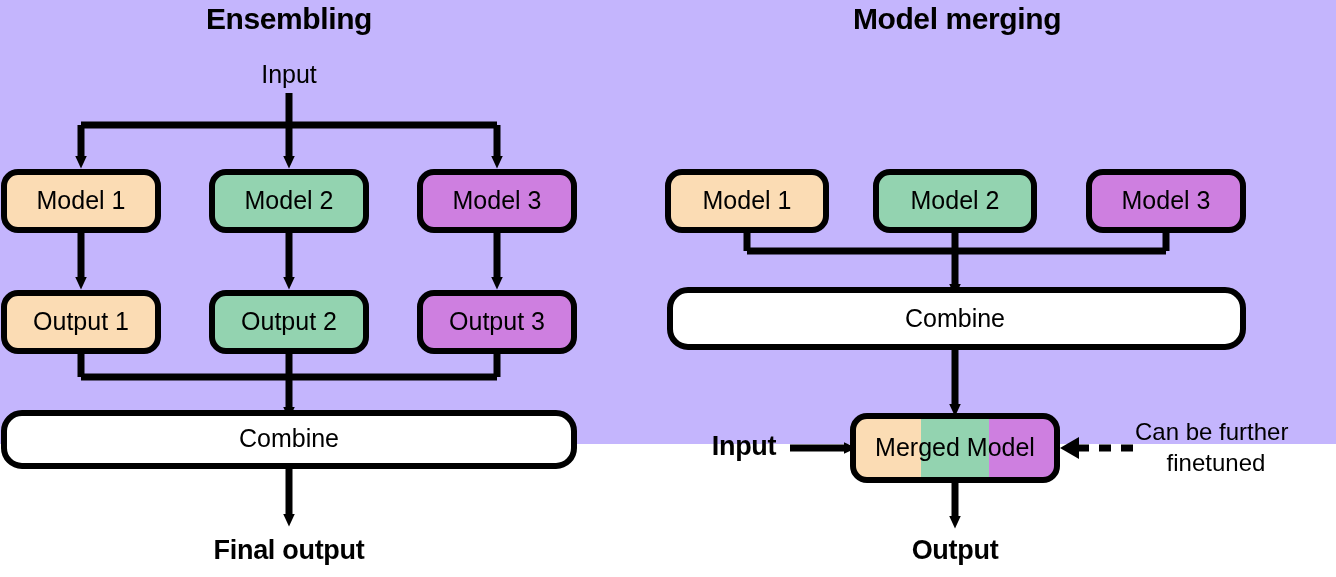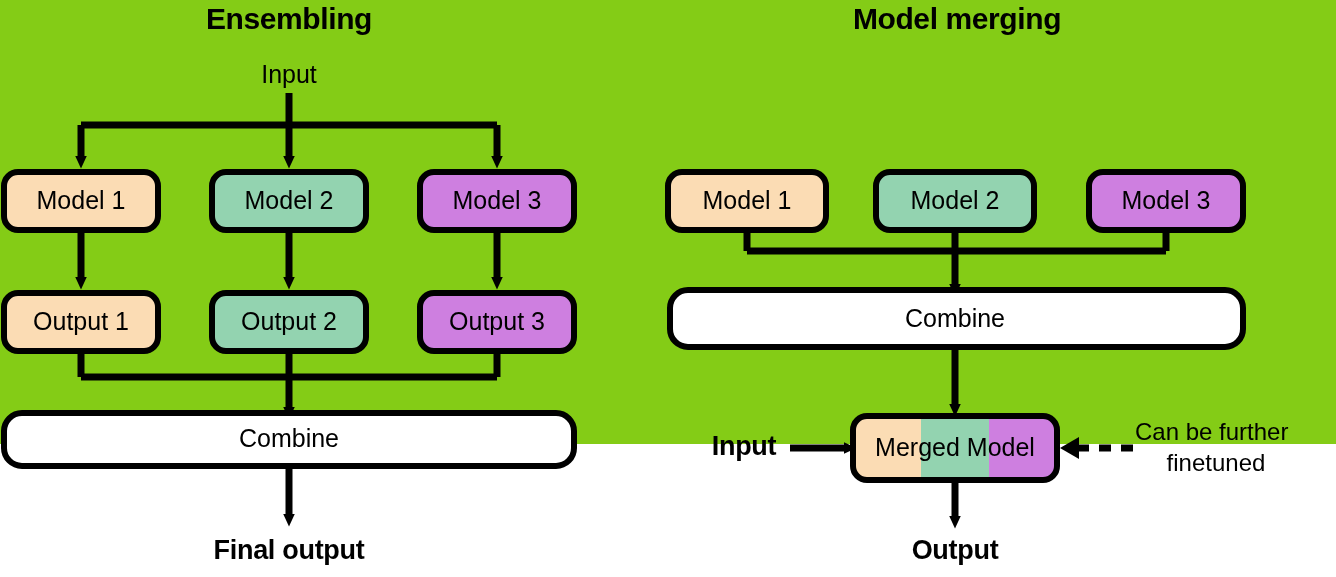--- a/index.html
+++ b/index.html
@@ -1,18 +1,18 @@
 <!DOCTYPE html>
 <html><head>
 <meta charset="utf-8">
 <style>
   html,body{margin:0;padding:0;background:#ffffff;}
   body{width:1336px;height:577px;overflow:hidden;
        font-family:"Liberation Sans","DejaVu Sans",sans-serif;}
-  #stage{position:relative;width:1336px;height:444px;background:#84cc16;}
+  #stage{position:relative;width:1336px;height:444px;background:#c4b5fd;}
   svg{display:block;}
   .boxtext{font-family:"Liberation Sans","DejaVu Sans",sans-serif;
            font-size:25px;fill:#000;text-anchor:middle;dominant-baseline:middle;}
   .title{font-family:"Liberation Sans","DejaVu Sans",sans-serif;
          font-size:30px;font-weight:bold;fill:#000;text-anchor:middle;
          dominant-baseline:middle;letter-spacing:-0.4px;}
   .label{font-family:"Liberation Sans","DejaVu Sans",sans-serif;
          font-size:25px;fill:#000;text-anchor:middle;dominant-baseline:middle;}
   .labelbold{font-family:"Liberation Sans","DejaVu Sans",sans-serif;
              font-size:27px;font-weight:bold;fill:#000;text-anchor:middle;

